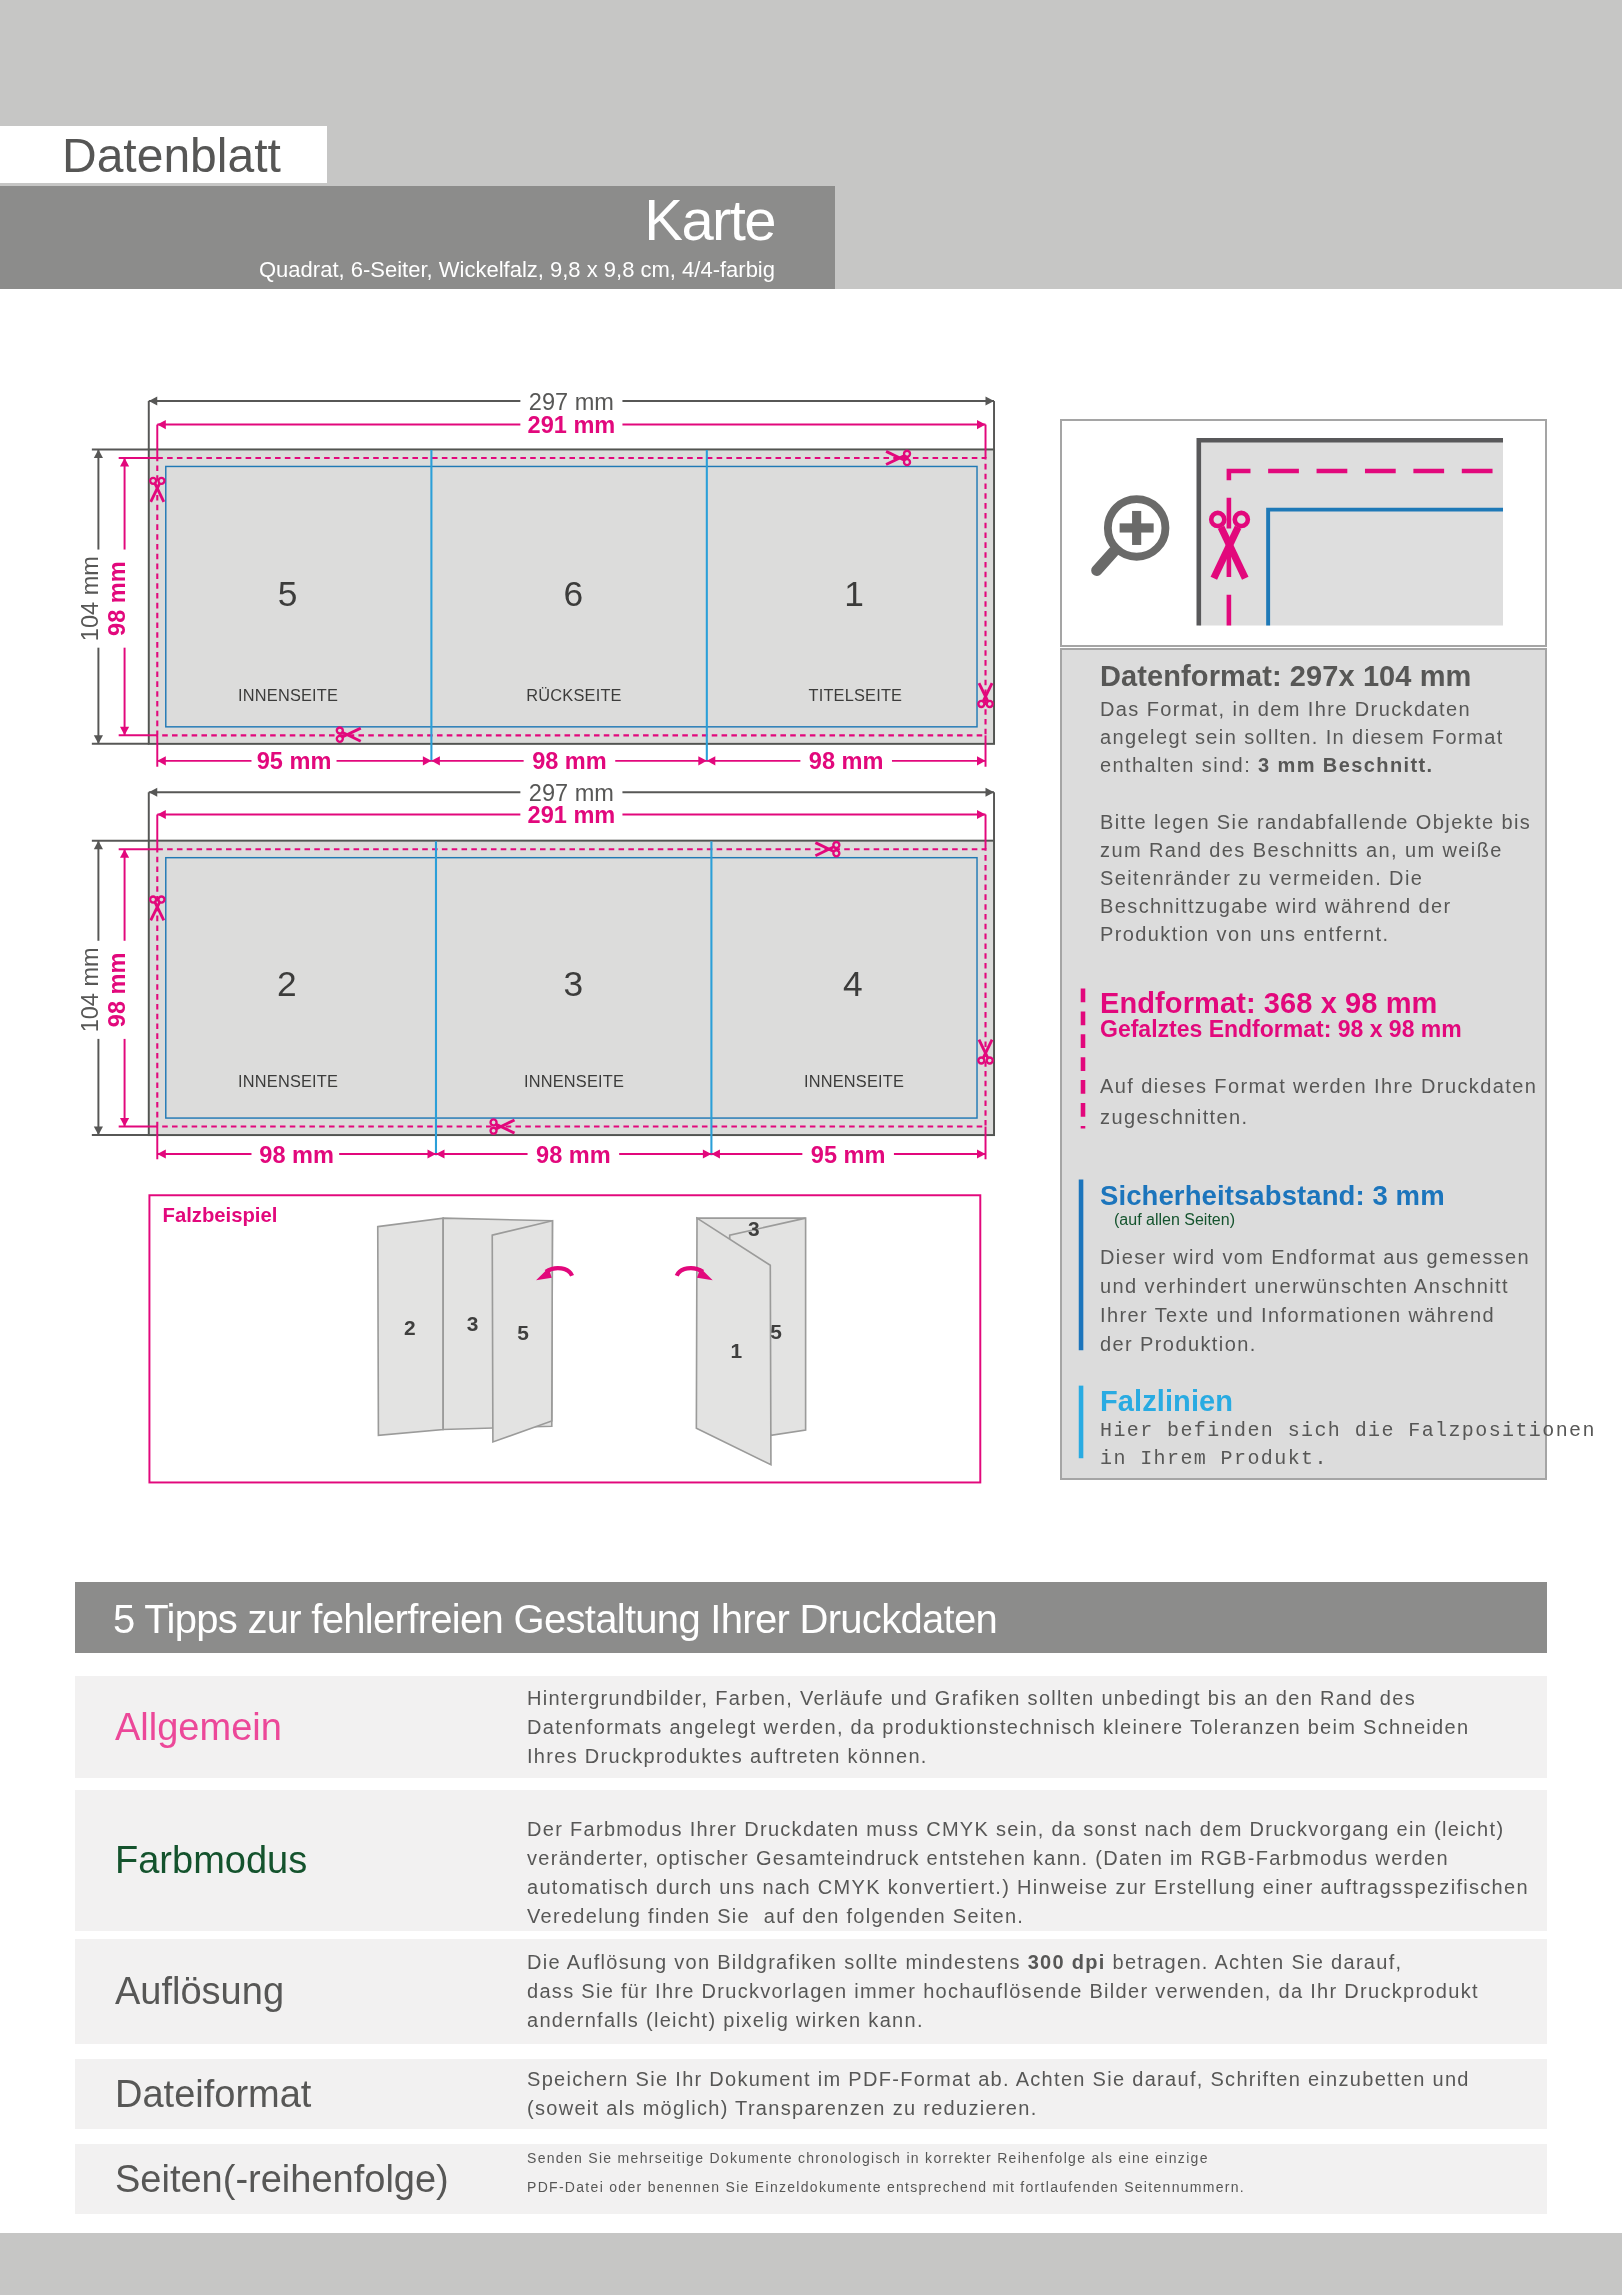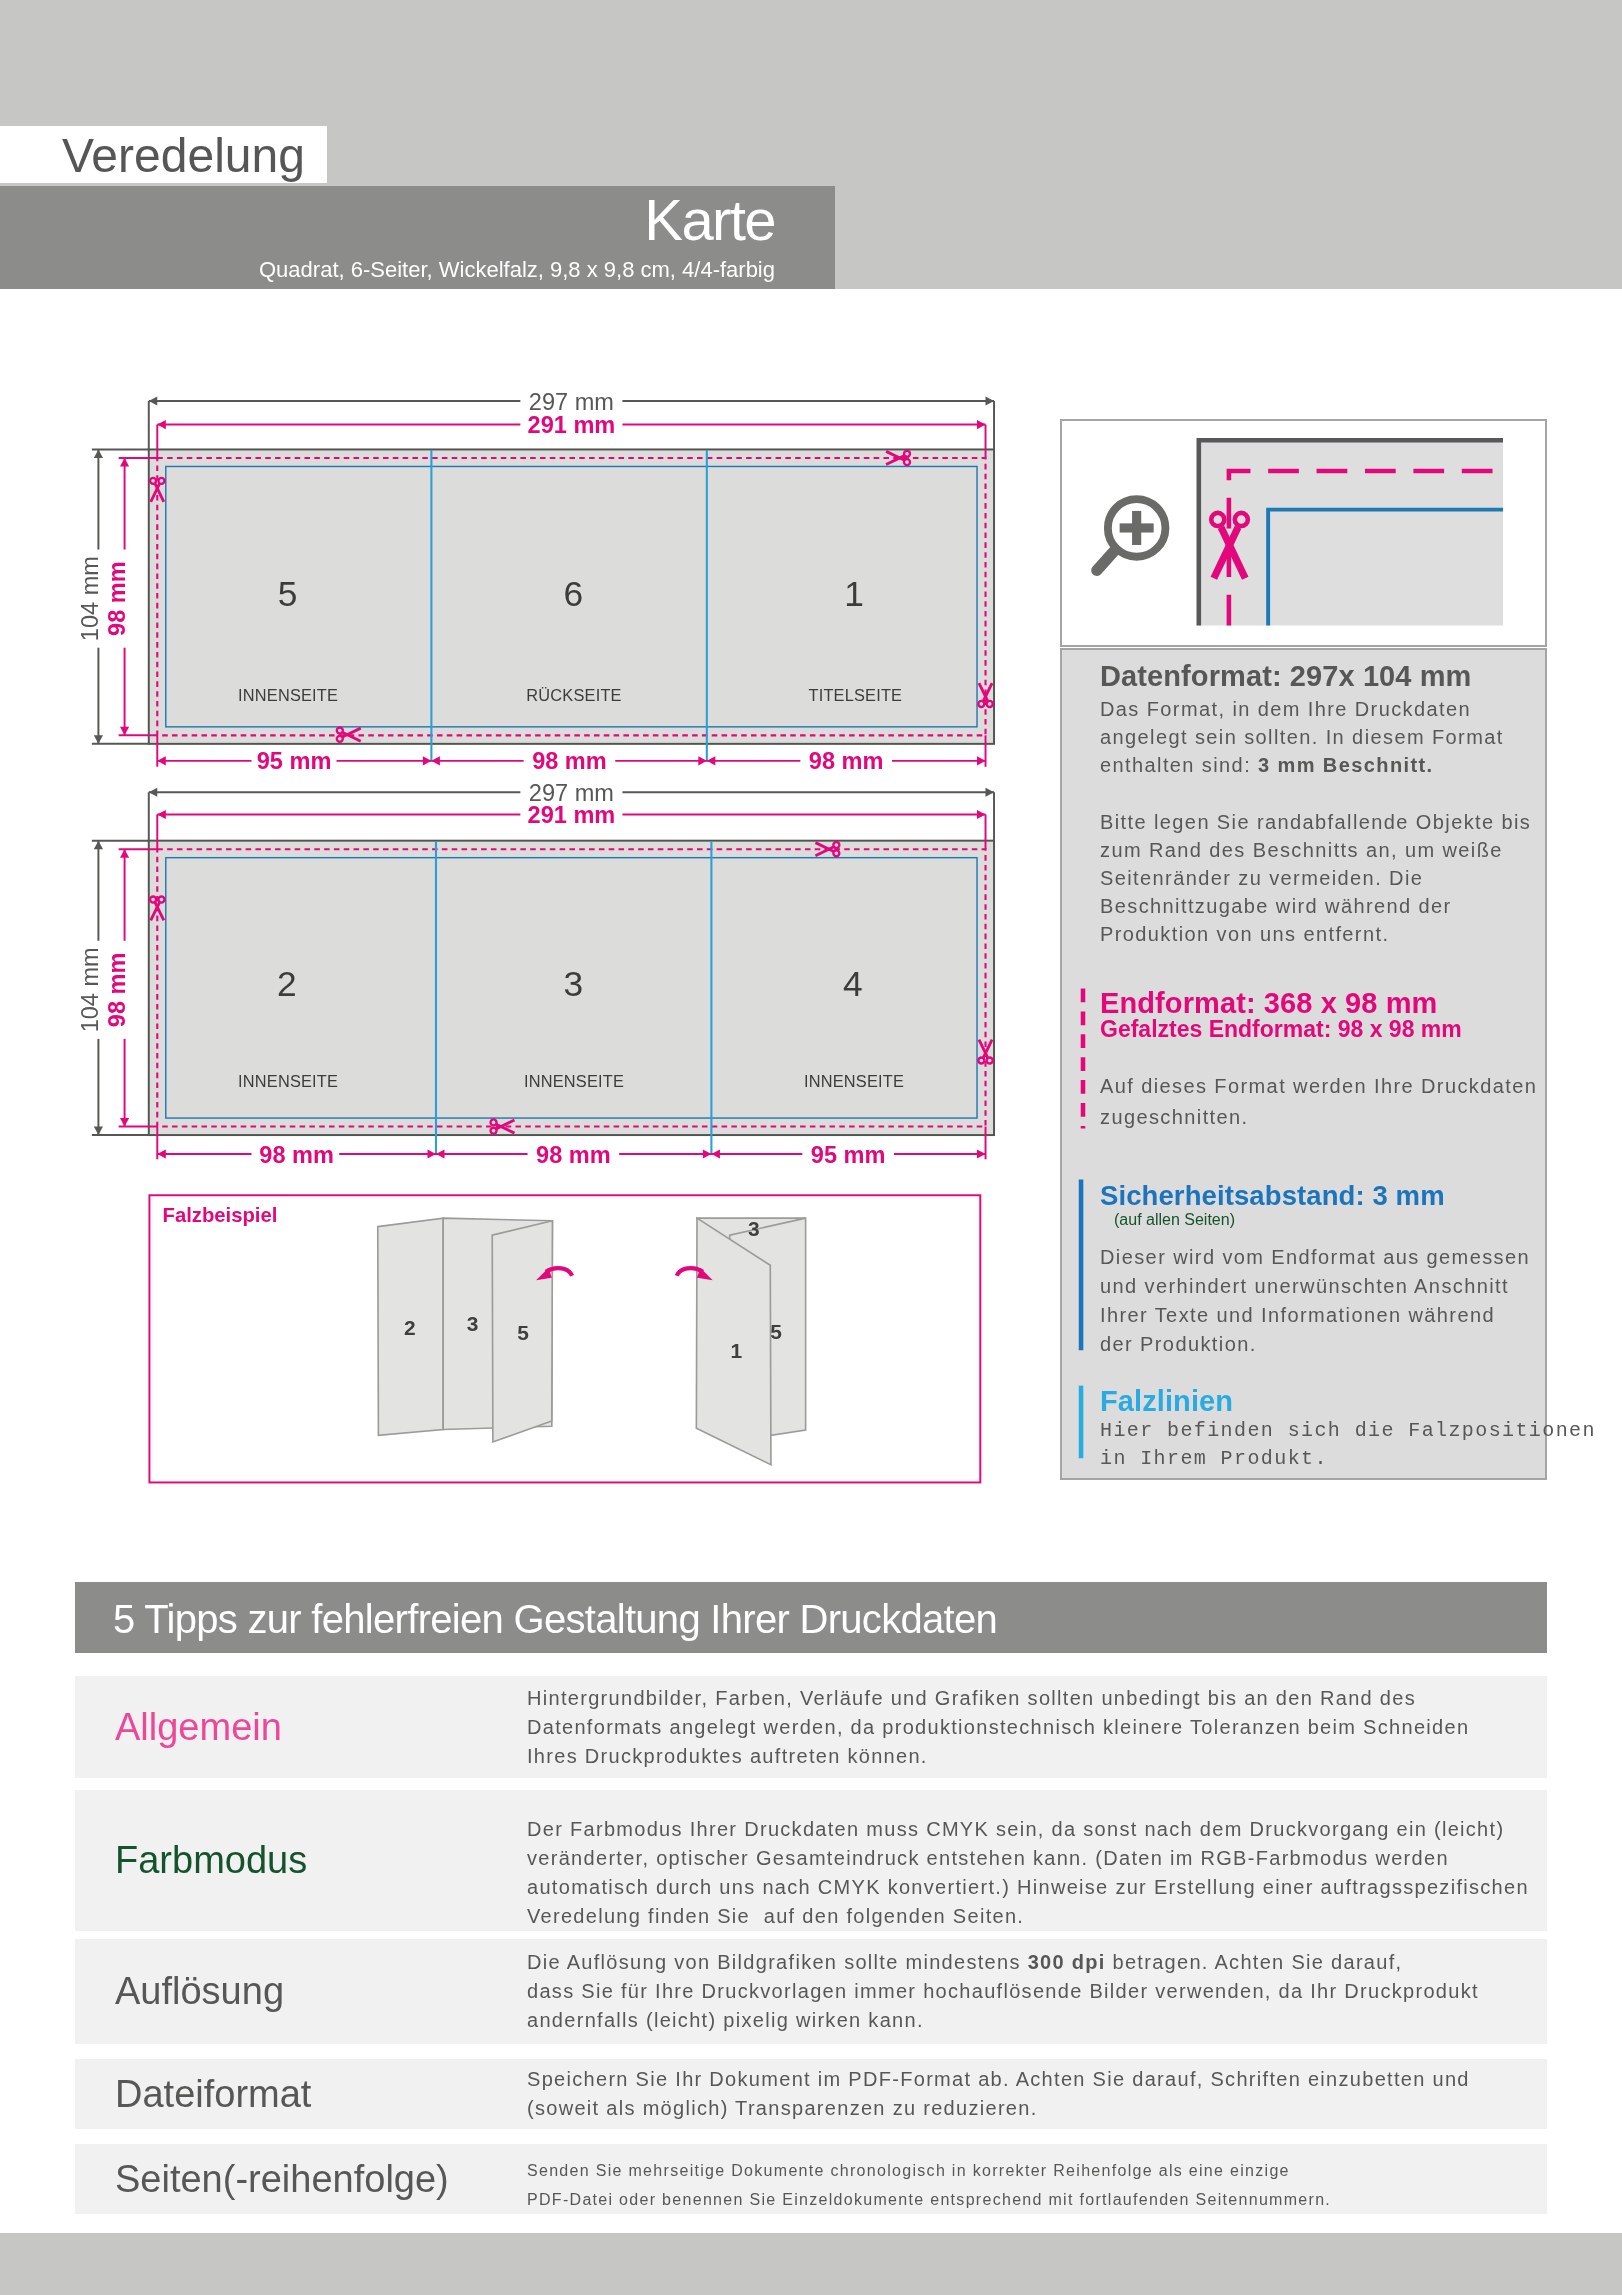--- a/index.html
+++ b/index.html
@@ -8,21 +8,21 @@
   .abs{position:absolute;}
 </style>
 </head>
 <body>
 <div id="page">
 
 <div class="abs" style="left:0;top:0;width:1623px;height:289px;background:#c6c6c5;"></div>
 
 <div class="abs" style="left:0;top:126px;width:327px;height:57px;background:#ffffff;"></div>
 
-<div class="abs" style="left:62px;top:128px;width:327px;height:52px;font-size:48px;color:#565655;">Veredelung</div>
+<div class="abs" style="left:62px;top:128px;width:327px;height:52px;font-size:48px;color:#565655;">Datenblatt</div>
 
 <div class="abs" style="left:0;top:186px;width:835px;height:103px;background:#8c8c8b;"></div>
 
 <div class="abs" style="left:0;top:186px;width:775px;text-align:right;font-size:58px;letter-spacing:-1.6px;color:#ffffff;">Karte</div>
 
 <div class="abs" style="left:0;top:257px;width:775px;text-align:right;font-size:22px;color:#ffffff;">Quadrat, 6-Seiter, Wickelfalz, 9,8 x 9,8 cm, 4/4-farbig</div>
 
 <div class="abs" style="left:1060px;top:419px;width:487px;height:228px;background:#ffffff;border:2px solid #a5a5a5;box-sizing:border-box;"></div>
 
 <div class="abs" style="left:1060px;top:648px;width:487px;height:832px;background:#dcdcdc;border:2px solid #a5a5a5;box-sizing:border-box;"></div>
@@ -346,20 +346,20 @@
 <div class="abs" style="left:115px;top:2059px;height:70px;display:flex;align-items:center;font-size:38px;color:#575756;">Dateiformat</div>
 
 <div class="abs" style="left:527px;top:2059px;height:70px;display:flex;align-items:center;font-size:20px;line-height:29px;letter-spacing:1.3px;color:#575756;">
       <div>Speichern Sie Ihr Dokument im PDF-Format ab. Achten Sie darauf, Schriften einzubetten und<br>(soweit als möglich) Transparenzen zu reduzieren.</div>
     </div>
 
 <div class="abs" style="left:75px;top:2144px;width:1472px;height:70px;background:#f2f1f1;"></div>
 
 <div class="abs" style="left:115px;top:2144px;height:70px;display:flex;align-items:center;font-size:38px;color:#575756;">Seiten(-reihenfolge)</div>
 
-<div class="abs" style="left:527px;top:2144px;height:70px;display:flex;align-items:flex-end;font-size:16px;line-height:29px;letter-spacing:1.3px;color:#575756;">
+<div class="abs" style="left:527px;top:2144px;height:70px;display:flex;align-items:flex-start;font-size:14px;line-height:29px;letter-spacing:1.3px;color:#575756;">
       <div>Senden Sie mehrseitige Dokumente chronologisch in korrekter Reihenfolge als eine einzige<br>PDF-Datei oder benennen Sie Einzeldokumente entsprechend mit fortlaufenden Seitennummern.</div>
     </div>
 
 <div class="abs" style="left:0;top:2233px;width:1623px;height:63px;background:#c6c6c5;"></div>
 
 </div>
 
 
 </body></html>

